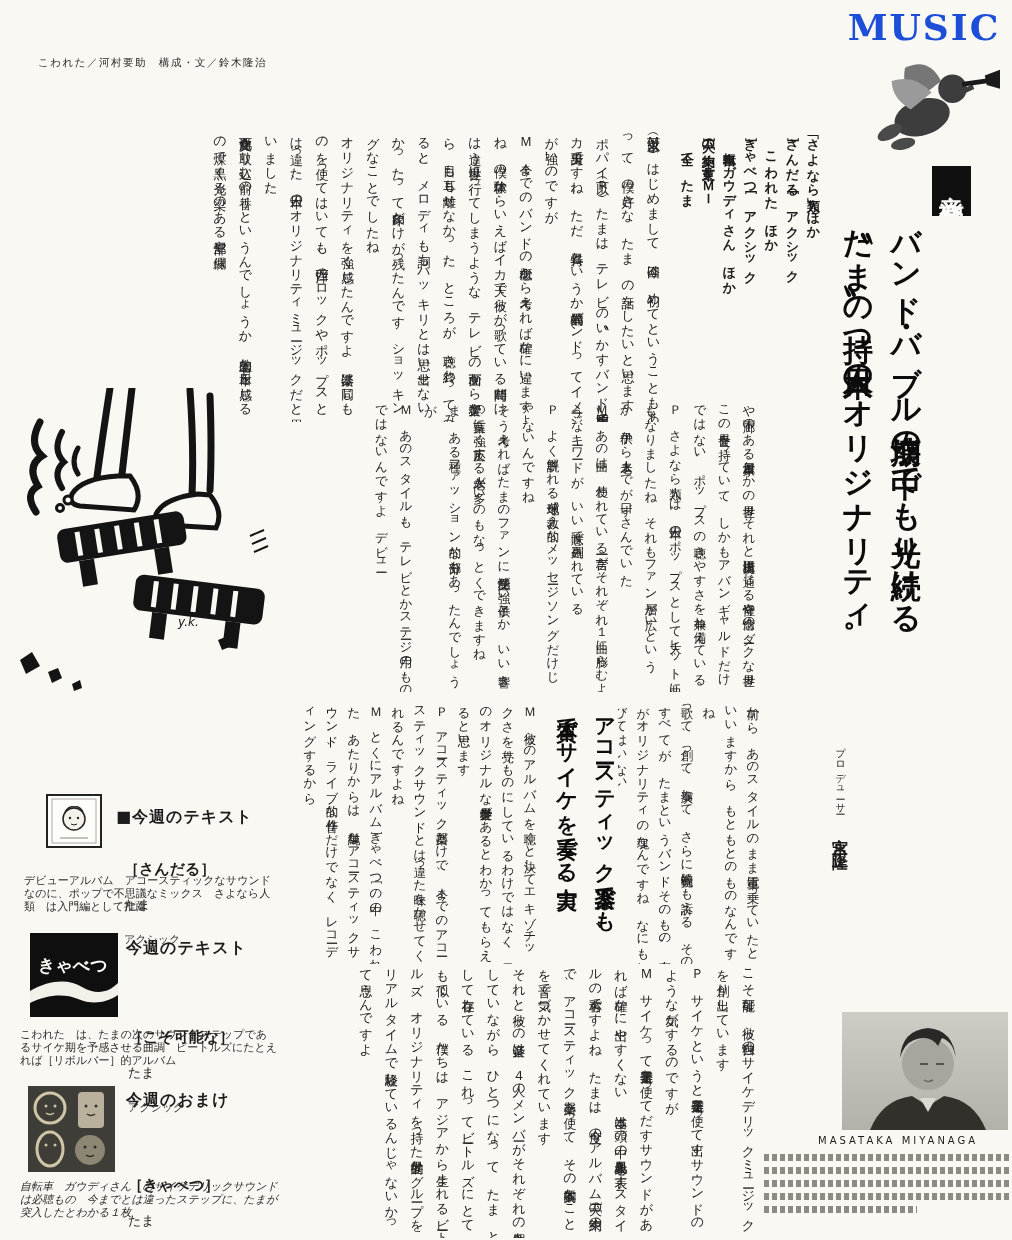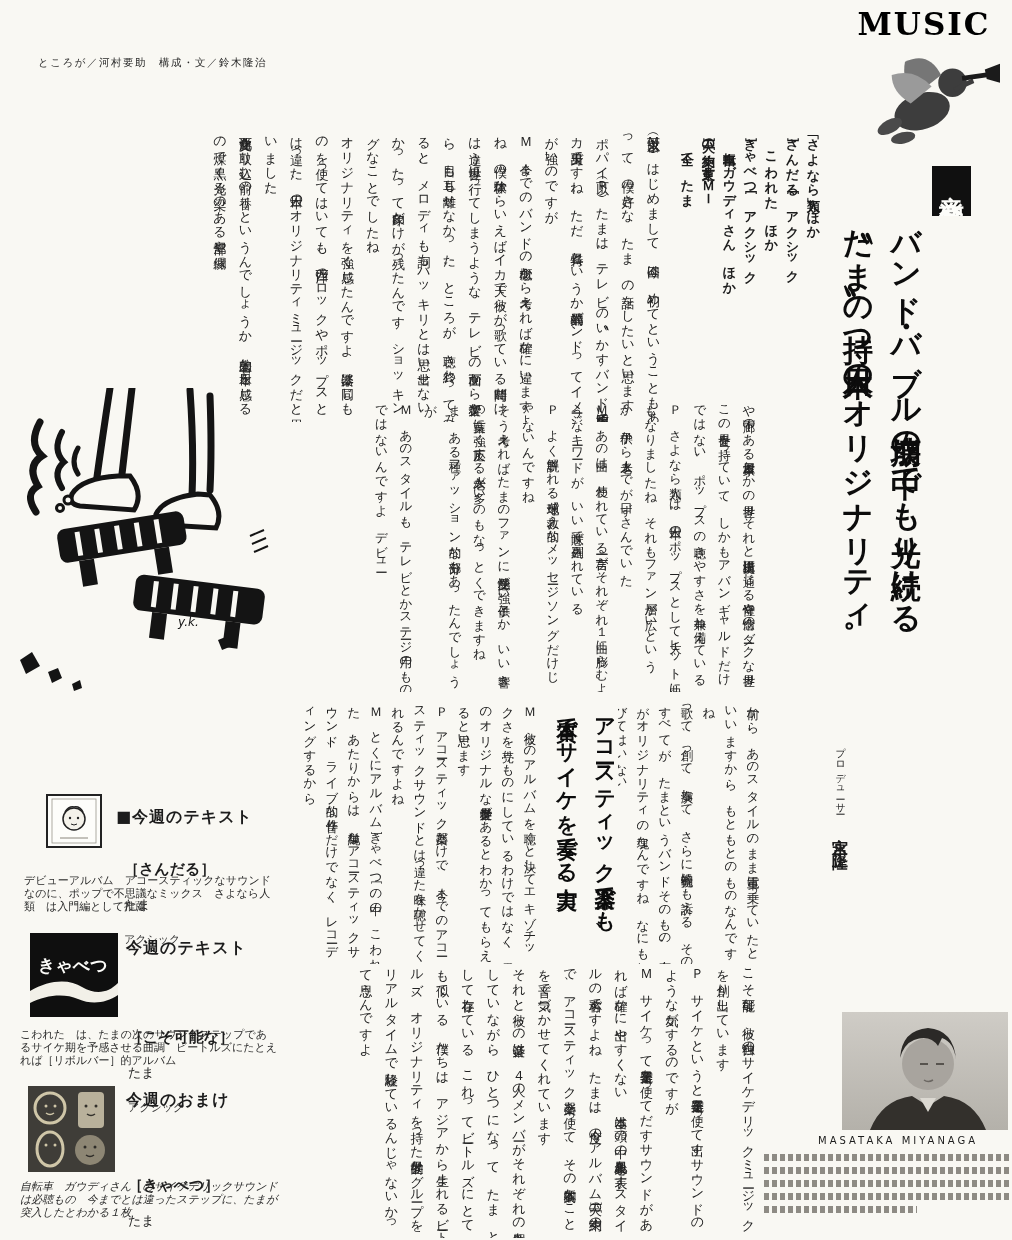--- a/index.html
+++ b/index.html
@@ -9,21 +9,21 @@
     font-family:"DejaVu Sans",sans-serif;
   }
   .abs{position:absolute;}
   .v{writing-mode:vertical-rl;text-orientation:upright;overflow:hidden;}
   .v p{margin:0;padding:0;}
   .serif{font-family:"DejaVu Serif",serif;}
 
   .credit{left:38px;top:56px;font-size:10.5px;letter-spacing:1.5px;color:#2a2a2a;}
 
   .masthead{right:10px;top:6px;width:156px;text-align:center;}
-  .logo{font-family:"DejaVu Serif",serif;font-weight:900;font-size:31px;letter-spacing:2px;color:#000000;}
+  .logo{font-family:"DejaVu Serif",serif;font-weight:900;font-size:36px;letter-spacing:2px;color:#1d4ed8;}
 
   .kicker{left:932px;top:166px;background:#101010;color:#fdfdfa;
     font-weight:800;font-size:25px;letter-spacing:5px;padding:10px 7px;line-height:1;}
 
   .headline{right:82px;top:208px;height:648px;width:100px;
     font-weight:900;font-size:30px;line-height:48px;color:#0c0c0c;}
 
   .byline{left:816px;top:740px;height:228px;width:34px;font-size:16px;}
   .byline .role{font-size:10px;letter-spacing:2px;}
   .byline .name{font-weight:600;margin-top:14px;display:inline-block;}
@@ -49,21 +49,21 @@
   .caption{font-size:11px;line-height:13px;color:#2a2a2a;}
 
   .photo-cap{left:818px;top:1135px;font-size:10px;letter-spacing:3px;color:#1c1c1c;}
   .bio{left:764px;top:1154px;width:246px;}
   .bio .bl{height:7px;margin:0 0 6px 0;
     background:repeating-linear-gradient(90deg,#8e8b84 0 5px,rgba(0,0,0,0) 5px 8px);}
 </style>
 </head>
 <body>
 
-<div class="abs credit">ところが／河村要助　構成・文／鈴木隆治</div>
+<div class="abs credit">こわれた／河村要助　構成・文／鈴木隆治</div>
 
 <div class="abs masthead">
   <div class="logo">MUSIC</div>
   <svg width="152" height="108" viewBox="0 0 160 112">
     <ellipse cx="78" cy="72" rx="30" ry="19" transform="rotate(-18 78 72)" fill="#3d3d3d"></ellipse>
     <circle cx="110" cy="42" r="15" fill="#3d3d3d"></circle>
     <ellipse cx="44" cy="88" rx="14" ry="7" transform="rotate(-28 44 88)" fill="#4a4a4a"></ellipse>
     <ellipse cx="58" cy="100" rx="13" ry="6" transform="rotate(-12 58 100)" fill="#4a4a4a"></ellipse>
     <path d="M60,20 Q85,8 98,34 L70,56 Q56,40 60,20 Z" fill="#767676"></path>
     <path d="M46,34 Q70,26 88,46 L66,64 Q46,52 46,34 Z" fill="#9a9a9a"></path>

